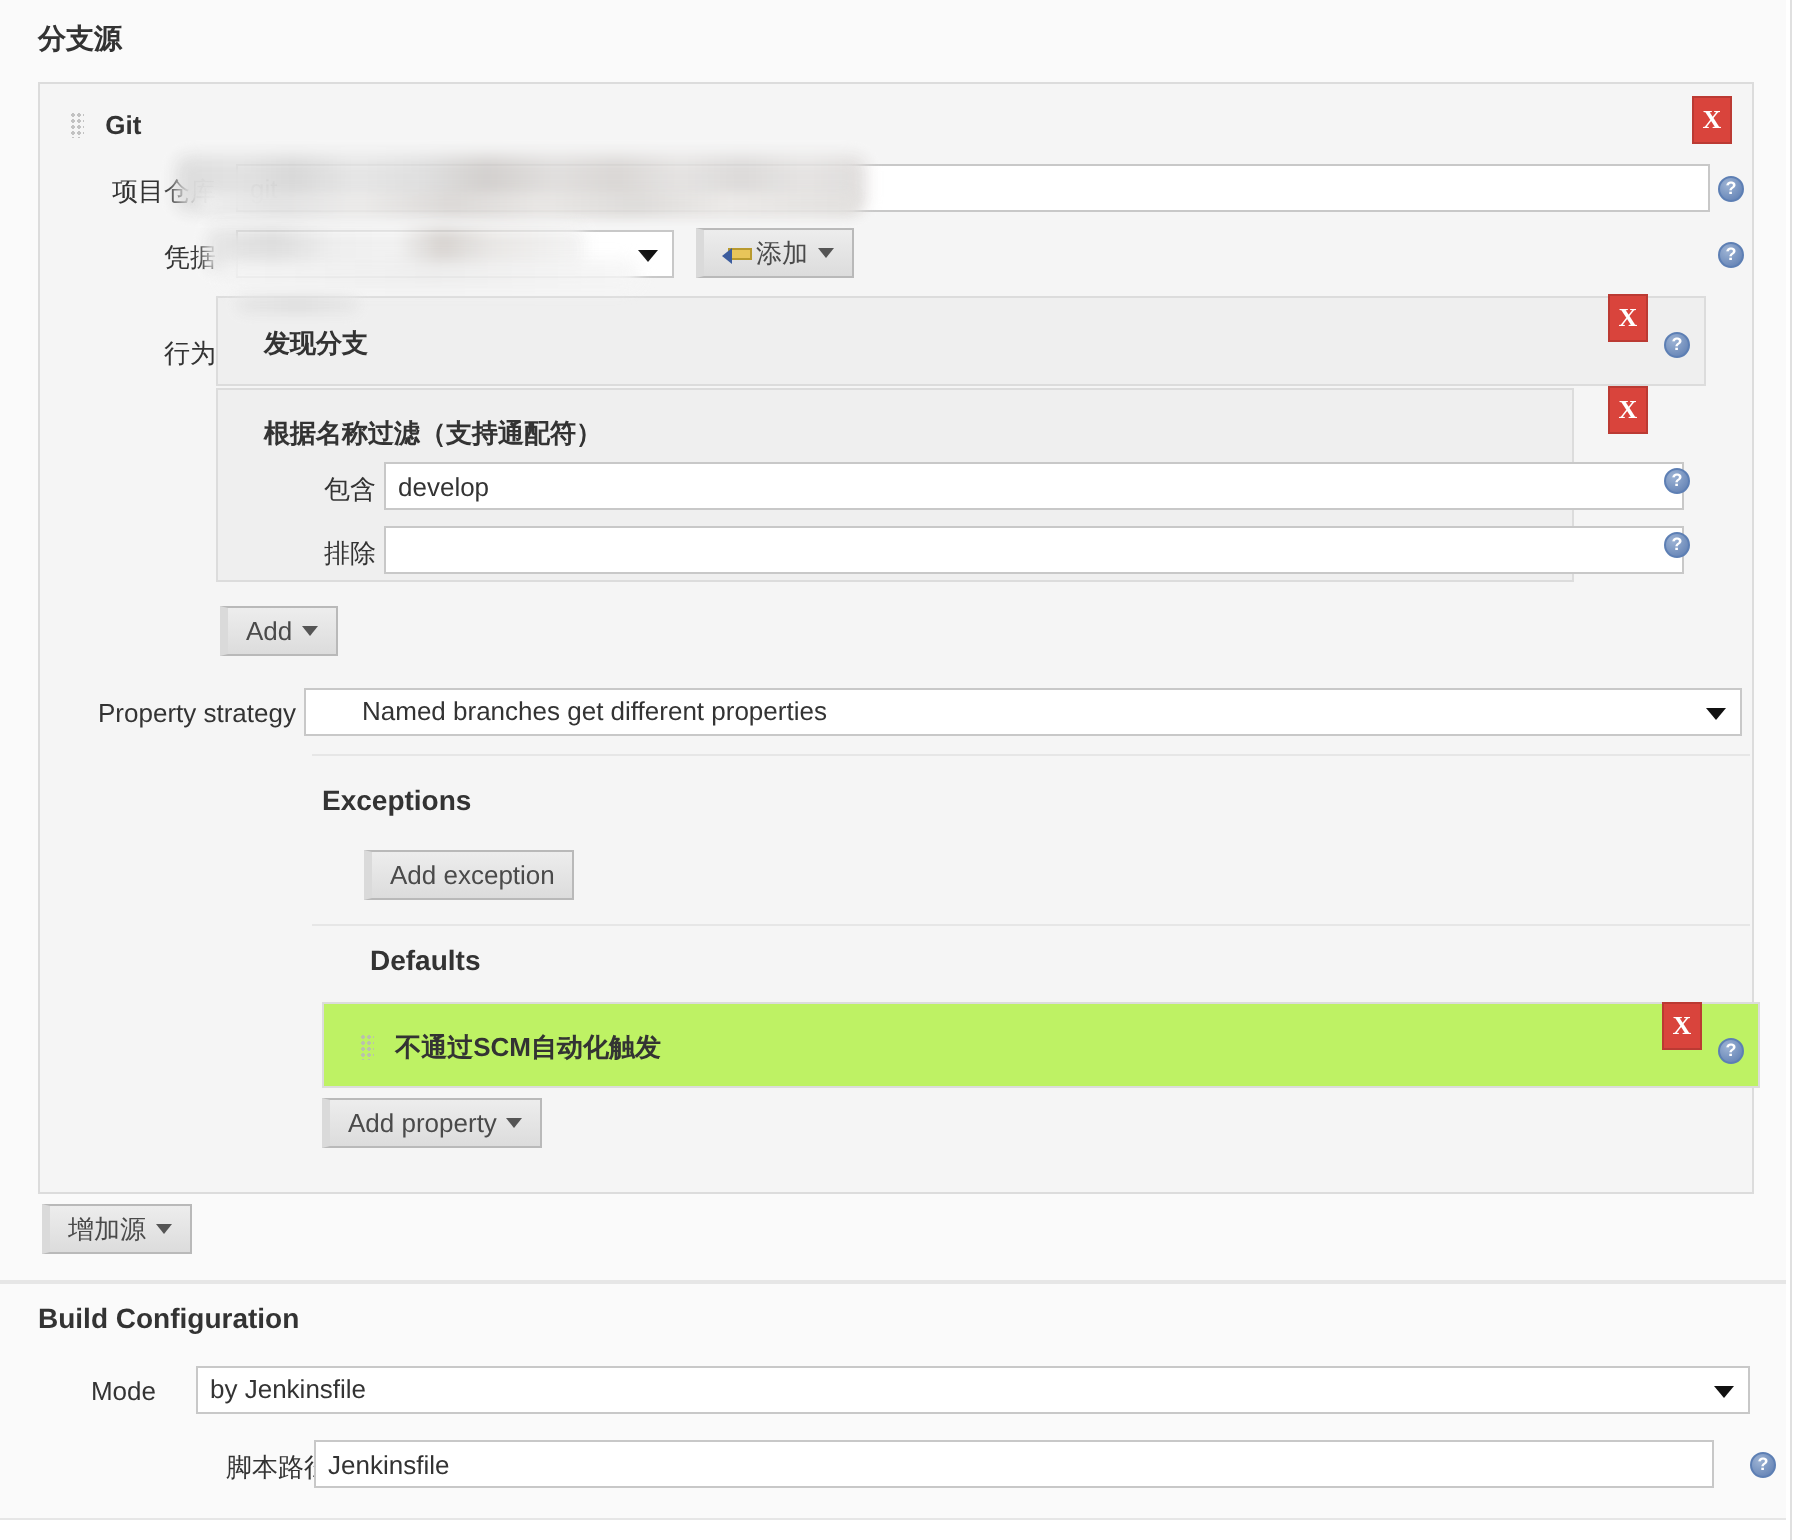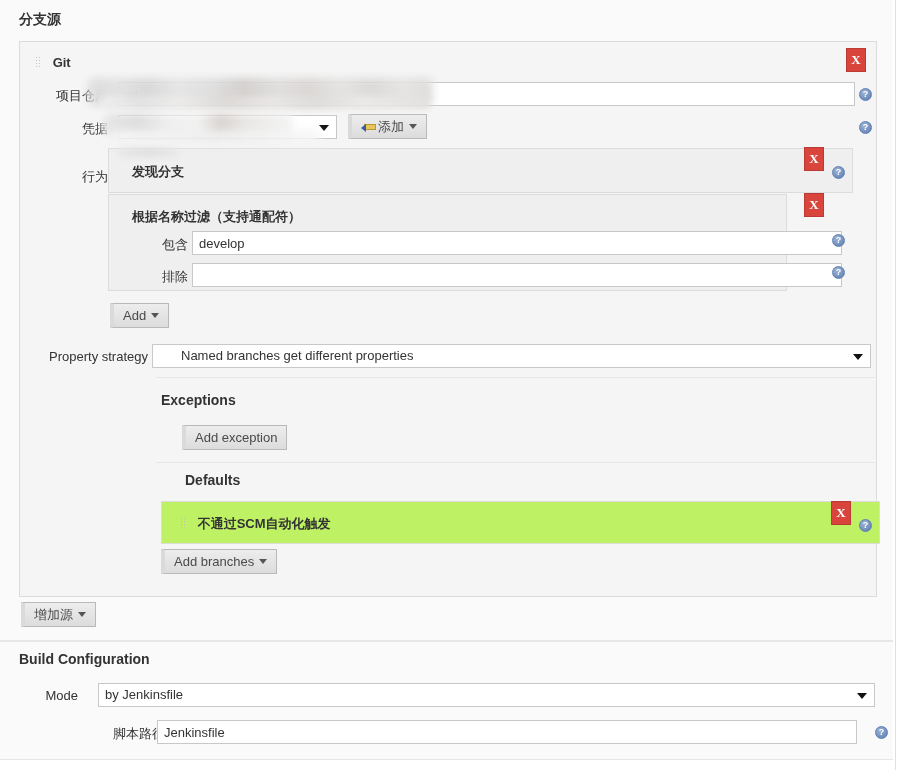--- a/index.html
+++ b/index.html
@@ -271,21 +271,21 @@
       <div class="panel" style="position:absolute; left:141px; top:459px; width:719px; height:43px; background:#bef264;">
         <div style="position:absolute; left:18px; top:13px;">
           <span class="grip"></span>
           <span class="blk-title">不通过SCM自动化触发</span>
         </div>
       </div>
       <button class="xbtn" style="position:absolute; left:811px; top:459px;">X</button>
       <span class="help" style="position:absolute; left:839px; top:477px;"></span>
 
       <div class="btn" style="position:absolute; left:141px; top:507px;">
-        <span>Add branches</span><span class="caret"></span>
+        <span>Add property</span><span class="caret"></span>
       </div>
     </div>
 
     <div class="btn" style="position:absolute; left:21px; top:602px;">
       <span>增加源</span><span class="caret"></span>
     </div>
   </div>
 
   <div class="section" style="top:641px; height:119px;">
 

